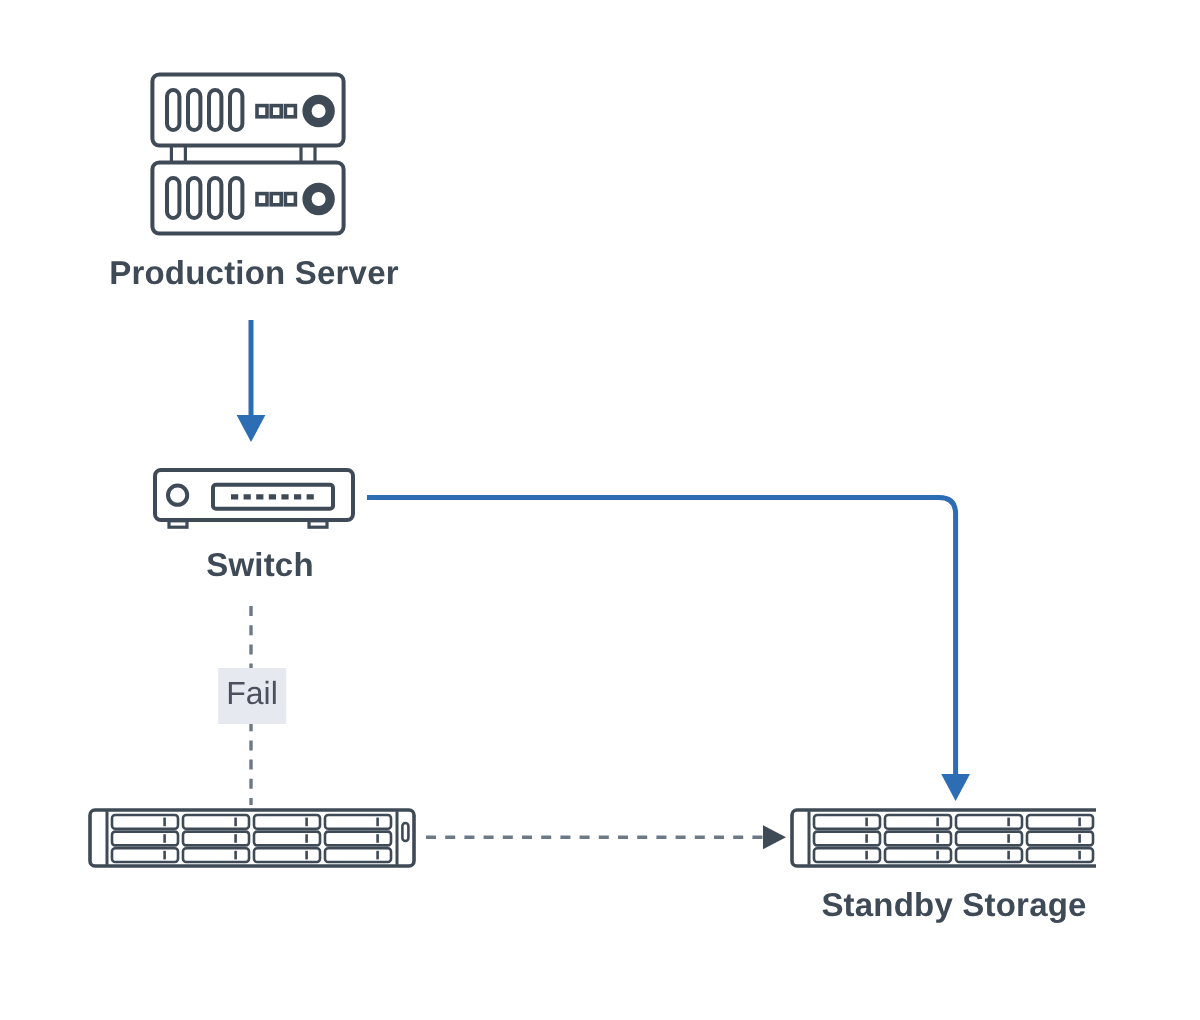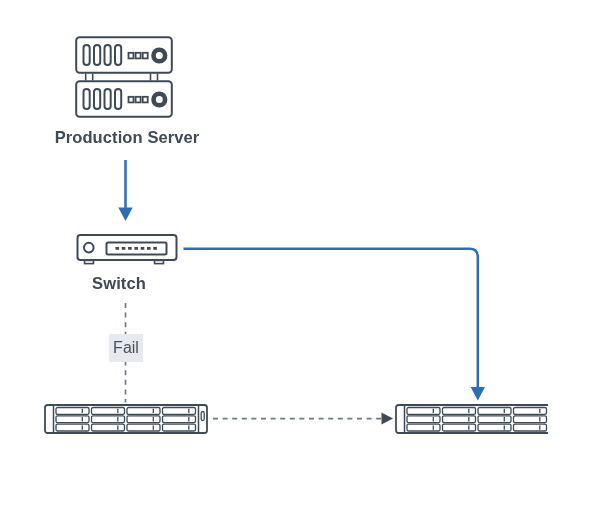--- a/index.html
+++ b/index.html
@@ -104,16 +104,17 @@
       <line class="st" x1="115.5" y1="248.4" x2="159" y2="248.4" stroke-width="2.6" stroke-dasharray="3.6 2.7"></line>
       <rect class="st sw16" x="84.5" y="260.4" width="9" height="3.2"></rect>
       <rect class="st sw16" x="154.5" y="260.4" width="9" height="3.2"></rect>
     </g>
 
     <use href="#sym-storage" x="44" y="404"></use>
     <use href="#sym-storage" x="395" y="404"></use>
   </svg>
 
   <div class="node-label" style="left:127px;top:128px">Production Server</div>
-  <div class="node-label" style="left:119px;top:273.5px">Switch</div>
+  <div class="node-label" style="left:130px;top:273.5px">Switch</div>
+  <div class="node-label" style="left:477px;top:444px">Standby Storage</div>
 
   <div class="badge" style="left:126px;top:334px">Fail</div>
 </div>
 
 </body></html>

